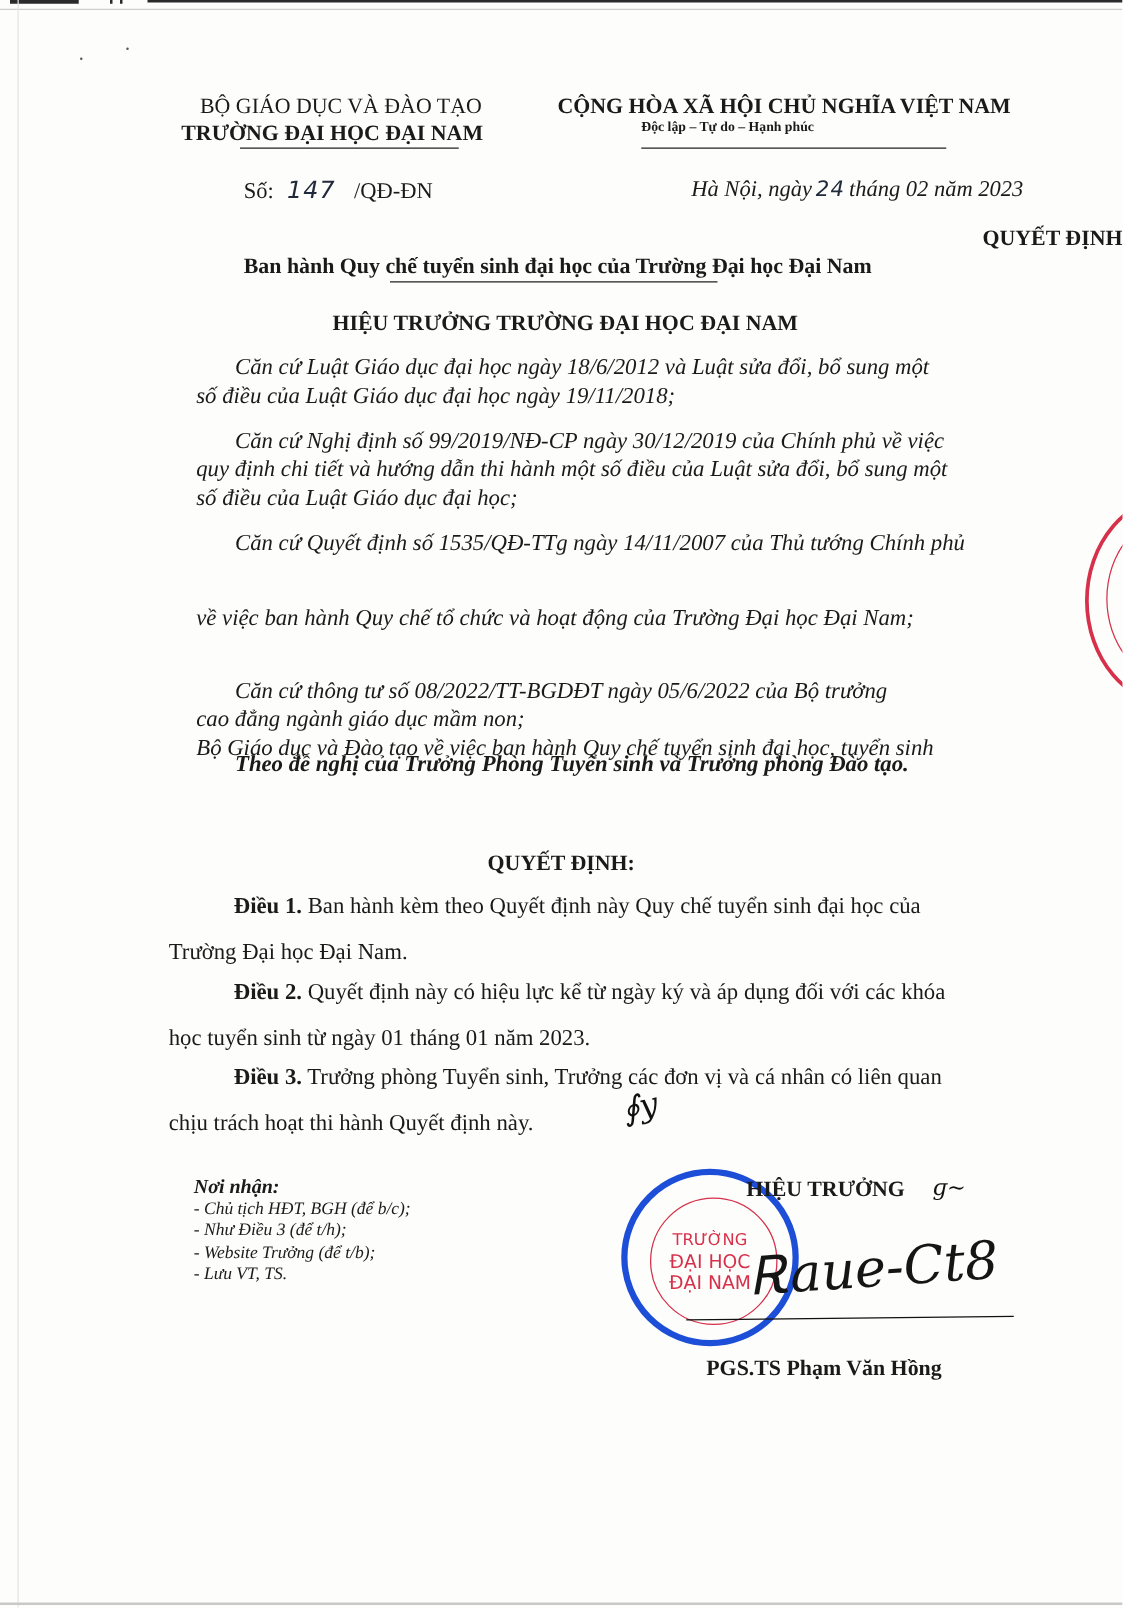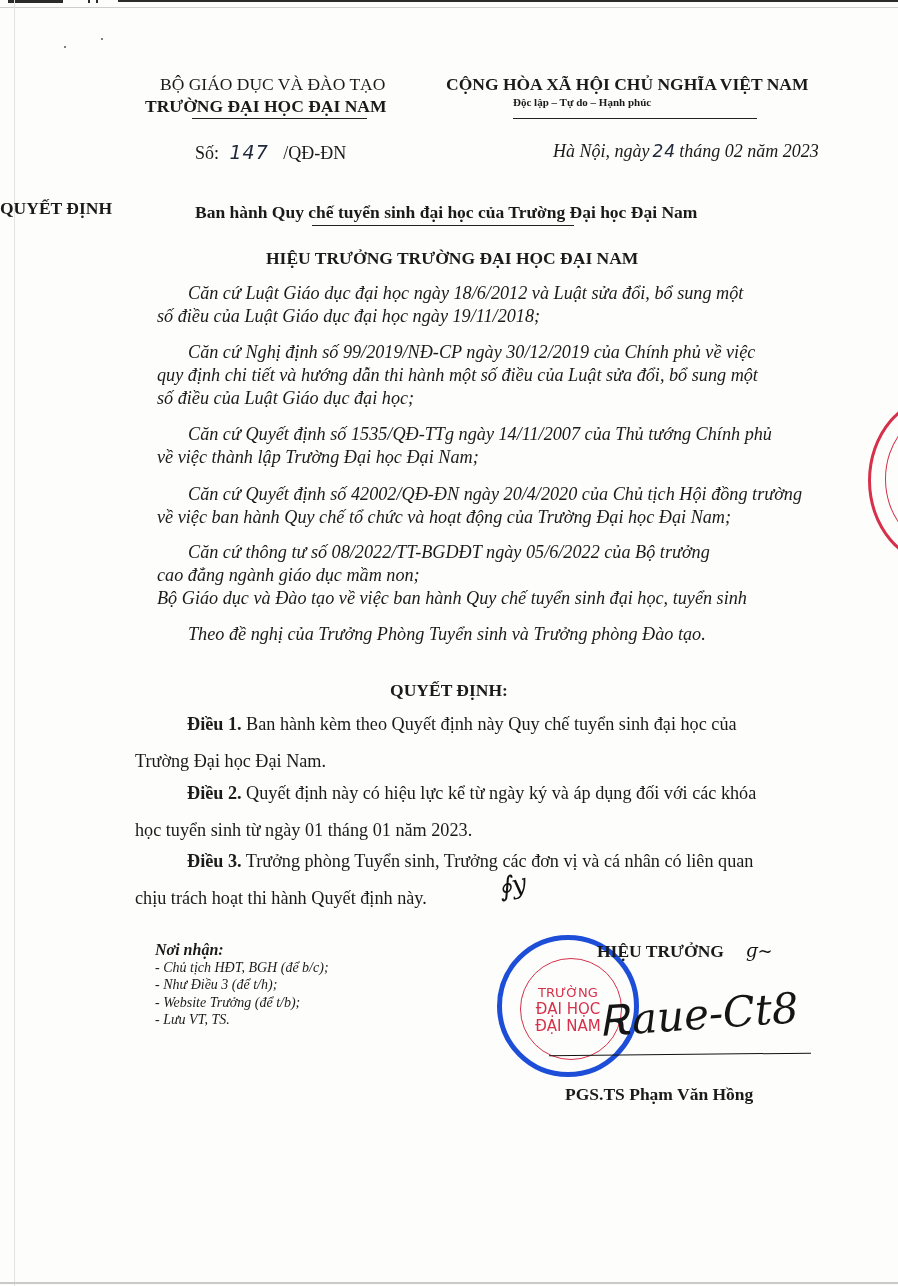--- a/index.html
+++ b/index.html
@@ -13,21 +13,21 @@
   .abs { position:absolute; white-space:nowrap; }
   .hdr-l1 { left:160px; top:74px; font-size:17.5px; }
   .hdr-l2 { left:145px; top:96px; font-size:17.5px; font-weight:bold; }
   .hdr-l2-ul { position:absolute; left:192px; top:118px; width:175px; height:1px; background:#222; }
   .hdr-r1 { left:446px; top:74px; font-size:17.5px; font-weight:bold; }
   .hdr-r2 { left:513px; top:96px; font-size:11px; font-weight:bold; }
   .hdr-r2-ul { position:absolute; left:513px; top:118px; width:244px; height:1px; background:#222; }
   .so { left:195px; top:141px; font-size:18px; }
   .hand { font-family:"DejaVu Sans", sans-serif; font-style:italic; font-size:19px; letter-spacing:1px; color:#202a3a; }
   .date { left:553px; top:141px; font-size:18px; font-style:italic; }
-  .t1 { left:0; width:898px; text-align:left; top:180px; font-size:17.5px; font-weight:bold;margin-top:18px; }
+  .t1 { left:0; width:898px; text-align:right; top:180px; font-size:17.5px; font-weight:bold; }
   .t2 { left:195px; top:202px; font-size:17.5px; font-weight:bold; }
   .t2-ul { position:absolute; left:312px; top:225px; width:262px; height:1px; background:#222; }
   .t3 { left:266px; top:248px; font-size:17.5px; font-weight:bold; }
   .para { position:absolute; left:157px; width:690px; font-style:italic; font-size:18.2px; line-height:23px; }
   .para .ind { padding-left:31px; }
   .qd { left:0; width:898px; text-align:center; top:680px; font-size:17.5px; font-weight:bold; }
   .art { position:absolute; left:135px; width:705px; font-size:18.2px; line-height:37px; }
   .art .ind { padding-left:52px; }
   .art b { font-weight:bold; }
   .nn { position:absolute; left:155px; top:941px; font-style:italic; font-size:14px; line-height:17.5px; }
@@ -83,32 +83,30 @@
   <div class="ind">Căn cứ Luật Giáo dục đại học ngày 18/6/2012 và Luật sửa đổi, bổ sung một</div>
   <div>số điều của Luật Giáo dục đại học ngày 19/11/2018;</div>
 </div>
 <div class="para" style="top:341px;">
   <div class="ind">Căn cứ Nghị định số 99/2019/NĐ-CP ngày 30/12/2019 của Chính phủ về việc</div>
   <div>quy định chi tiết và hướng dẫn thi hành một số điều của Luật sửa đổi, bổ sung một</div>
   <div>số điều của Luật Giáo dục đại học;</div>
 </div>
 <div class="para" style="top:423px;">
   <div class="ind">Căn cứ Quyết định số 1535/QĐ-TTg ngày 14/11/2007 của Thủ tướng Chính phủ</div>
-  <div>về việc thành lập Trường Đại học Đại Nam;</div>
 </div>
 <div class="para" style="top:483px;">
-  <div class="ind">Căn cứ Quyết định số 42002/QĐ-ĐN ngày 20/4/2020 của Chủ tịch Hội đồng trường</div>
   <div>về việc ban hành Quy chế tổ chức và hoạt động của Trường Đại học Đại Nam;</div>
 </div>
 <div class="para" style="top:541px;">
   <div class="ind">Căn cứ thông tư số 08/2022/TT-BGDĐT ngày 05/6/2022 của Bộ trưởng</div>
   <div>cao đẳng ngành giáo dục mầm non;</div>
   <div>Bộ Giáo dục và Đào tạo về việc ban hành Quy chế tuyển sinh đại học, tuyển sinh</div>
 </div>
-<div class="para" style="top:623px;">
+<div class="para" style="top:600px;font-weight:bold;">
   <div class="ind">Theo đề nghị của Trưởng Phòng Tuyển sinh và Trưởng phòng Đào tạo.</div>
 </div>
 
 <div class="abs qd">QUYẾT ĐỊNH:</div>
 
 <div class="art" style="top:706px;">
   <div class="ind"><b>Điều 1.</b> <span>Ban hành kèm theo Quyết định này Quy chế tuyển sinh đại học của</span></div>
   <div>Trường Đại học Đại Nam.</div>
 </div>
 <div class="art" style="top:775px;">

